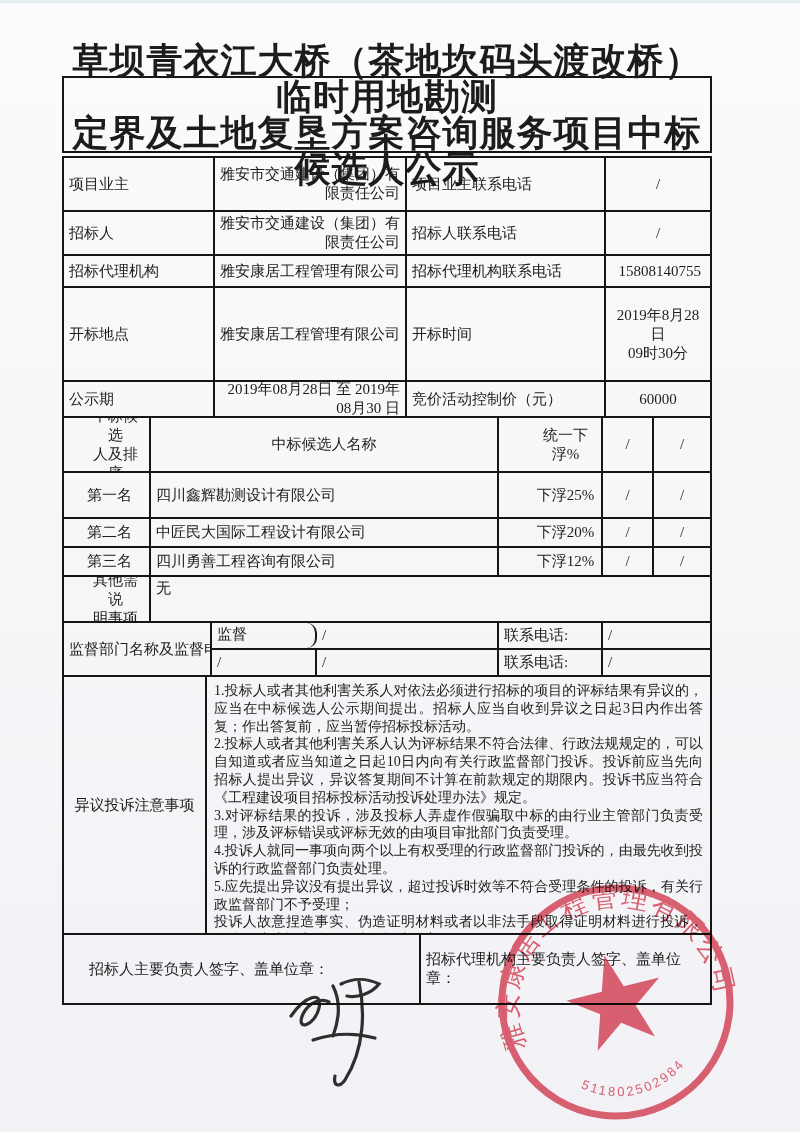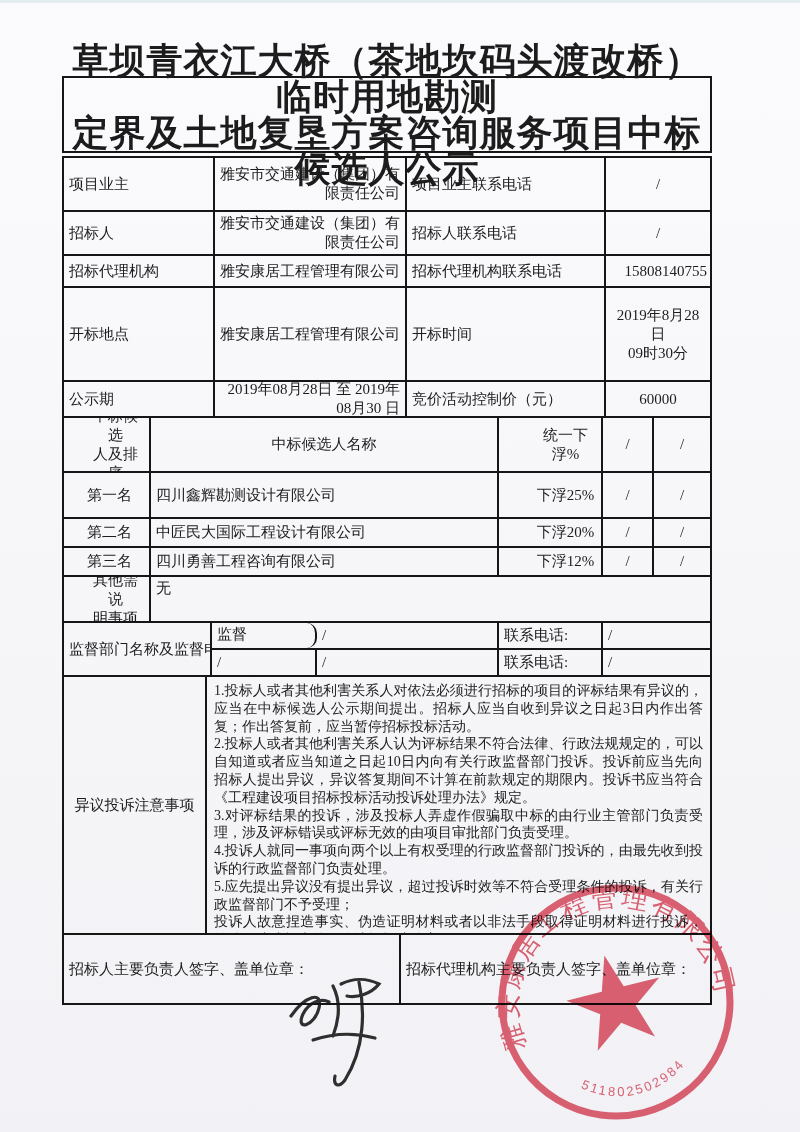--- a/index.html
+++ b/index.html
@@ -21,21 +21,21 @@
   .tbl{box-sizing:border-box;width:650px;border:2px solid #161616;background:transparent;}
   .tr{display:flex;border-bottom:2px solid #161616;box-sizing:border-box;}
   .tr:last-child{border-bottom:none;}
   .td{
     box-sizing:border-box;border-right:2px solid #161616;
     display:flex;align-items:center;padding:2px 5px;
     font-size:15px;line-height:19px;overflow:hidden;
   }
   .td:last-child{border-right:none;}
   .ctr{justify-content:center;text-align:center;}
-  .rgt{justify-content:flex-end;text-align:right;padding-right:3px;}
+  .rgt{justify-content:flex-end;text-align:right;padding-right:9px;}
   .prel{white-space:pre-line;}
   .nowrap{white-space:nowrap;}
   .grow{flex:1 1 auto;}
   
   .a1{flex:0 0 151px;} .a2{flex:0 0 192px;text-align:right;} .a3{flex:0 0 199px;}
   
   .b1{flex:0 0 87px;padding-left:23px;} .b2{flex:0 0 348px;} .b3{flex:0 0 104px;padding-left:36px;} .b4{flex:0 0 51px;}
   
   .s-label{flex:0 0 148px;}
   .s-sub{flex:1 1 auto;display:flex;flex-direction:column;}
@@ -162,21 +162,21 @@
       <div class="td c-body">
         <p>1.投标人或者其他利害关系人对依法必须进行招标的项目的评标结果有异议的，应当在中标候选人公示期间提出。招标人应当自收到异议之日起3日内作出答复；作出答复前，应当暂停招标投标活动。</p>
         <p>2.投标人或者其他利害关系人认为评标结果不符合法律、行政法规规定的，可以自知道或者应当知道之日起10日内向有关行政监督部门投诉。投诉前应当先向招标人提出异议，异议答复期间不计算在前款规定的期限内。投诉书应当符合《工程建设项目招标投标活动投诉处理办法》规定。</p>
         <p>3.对评标结果的投诉，涉及投标人弄虚作假骗取中标的由行业主管部门负责受理，涉及评标错误或评标无效的由项目审批部门负责受理。</p>
         <p>4.投诉人就同一事项向两个以上有权受理的行政监督部门投诉的，由最先收到投诉的行政监督部门负责处理。</p>
         <p>5.应先提出异议没有提出异议，超过投诉时效等不符合受理条件的投诉，有关行政监督部门不予受理；</p>
         <p>投诉人故意捏造事实、伪造证明材料或者以非法手段取得证明材料进行投诉，给他人造成损失的，依法承担赔偿责任。</p>
       </div>
     </div>
 
-    <div class="tr" style="height:68px;">
+    <div class="tr" style="height:68px;padding-left:20px;">
       <div class="td g1">招标人主要负责人签字、盖单位章：</div>
       <div class="td grow">招标代理机构主要负责人签字、盖单位章：</div>
     </div>
 
   </div>
 </div>
 
 <svg class="sig-svg" width="110" height="200" viewBox="0 0 110 200">
   <g stroke="#141414" stroke-width="3.2" fill="none" stroke-linecap="round" opacity="0.88">
     <path d="M8,118 C22,98 40,92 36,110 C32,128 12,134 20,116 C26,104 38,100 46,104"></path>

